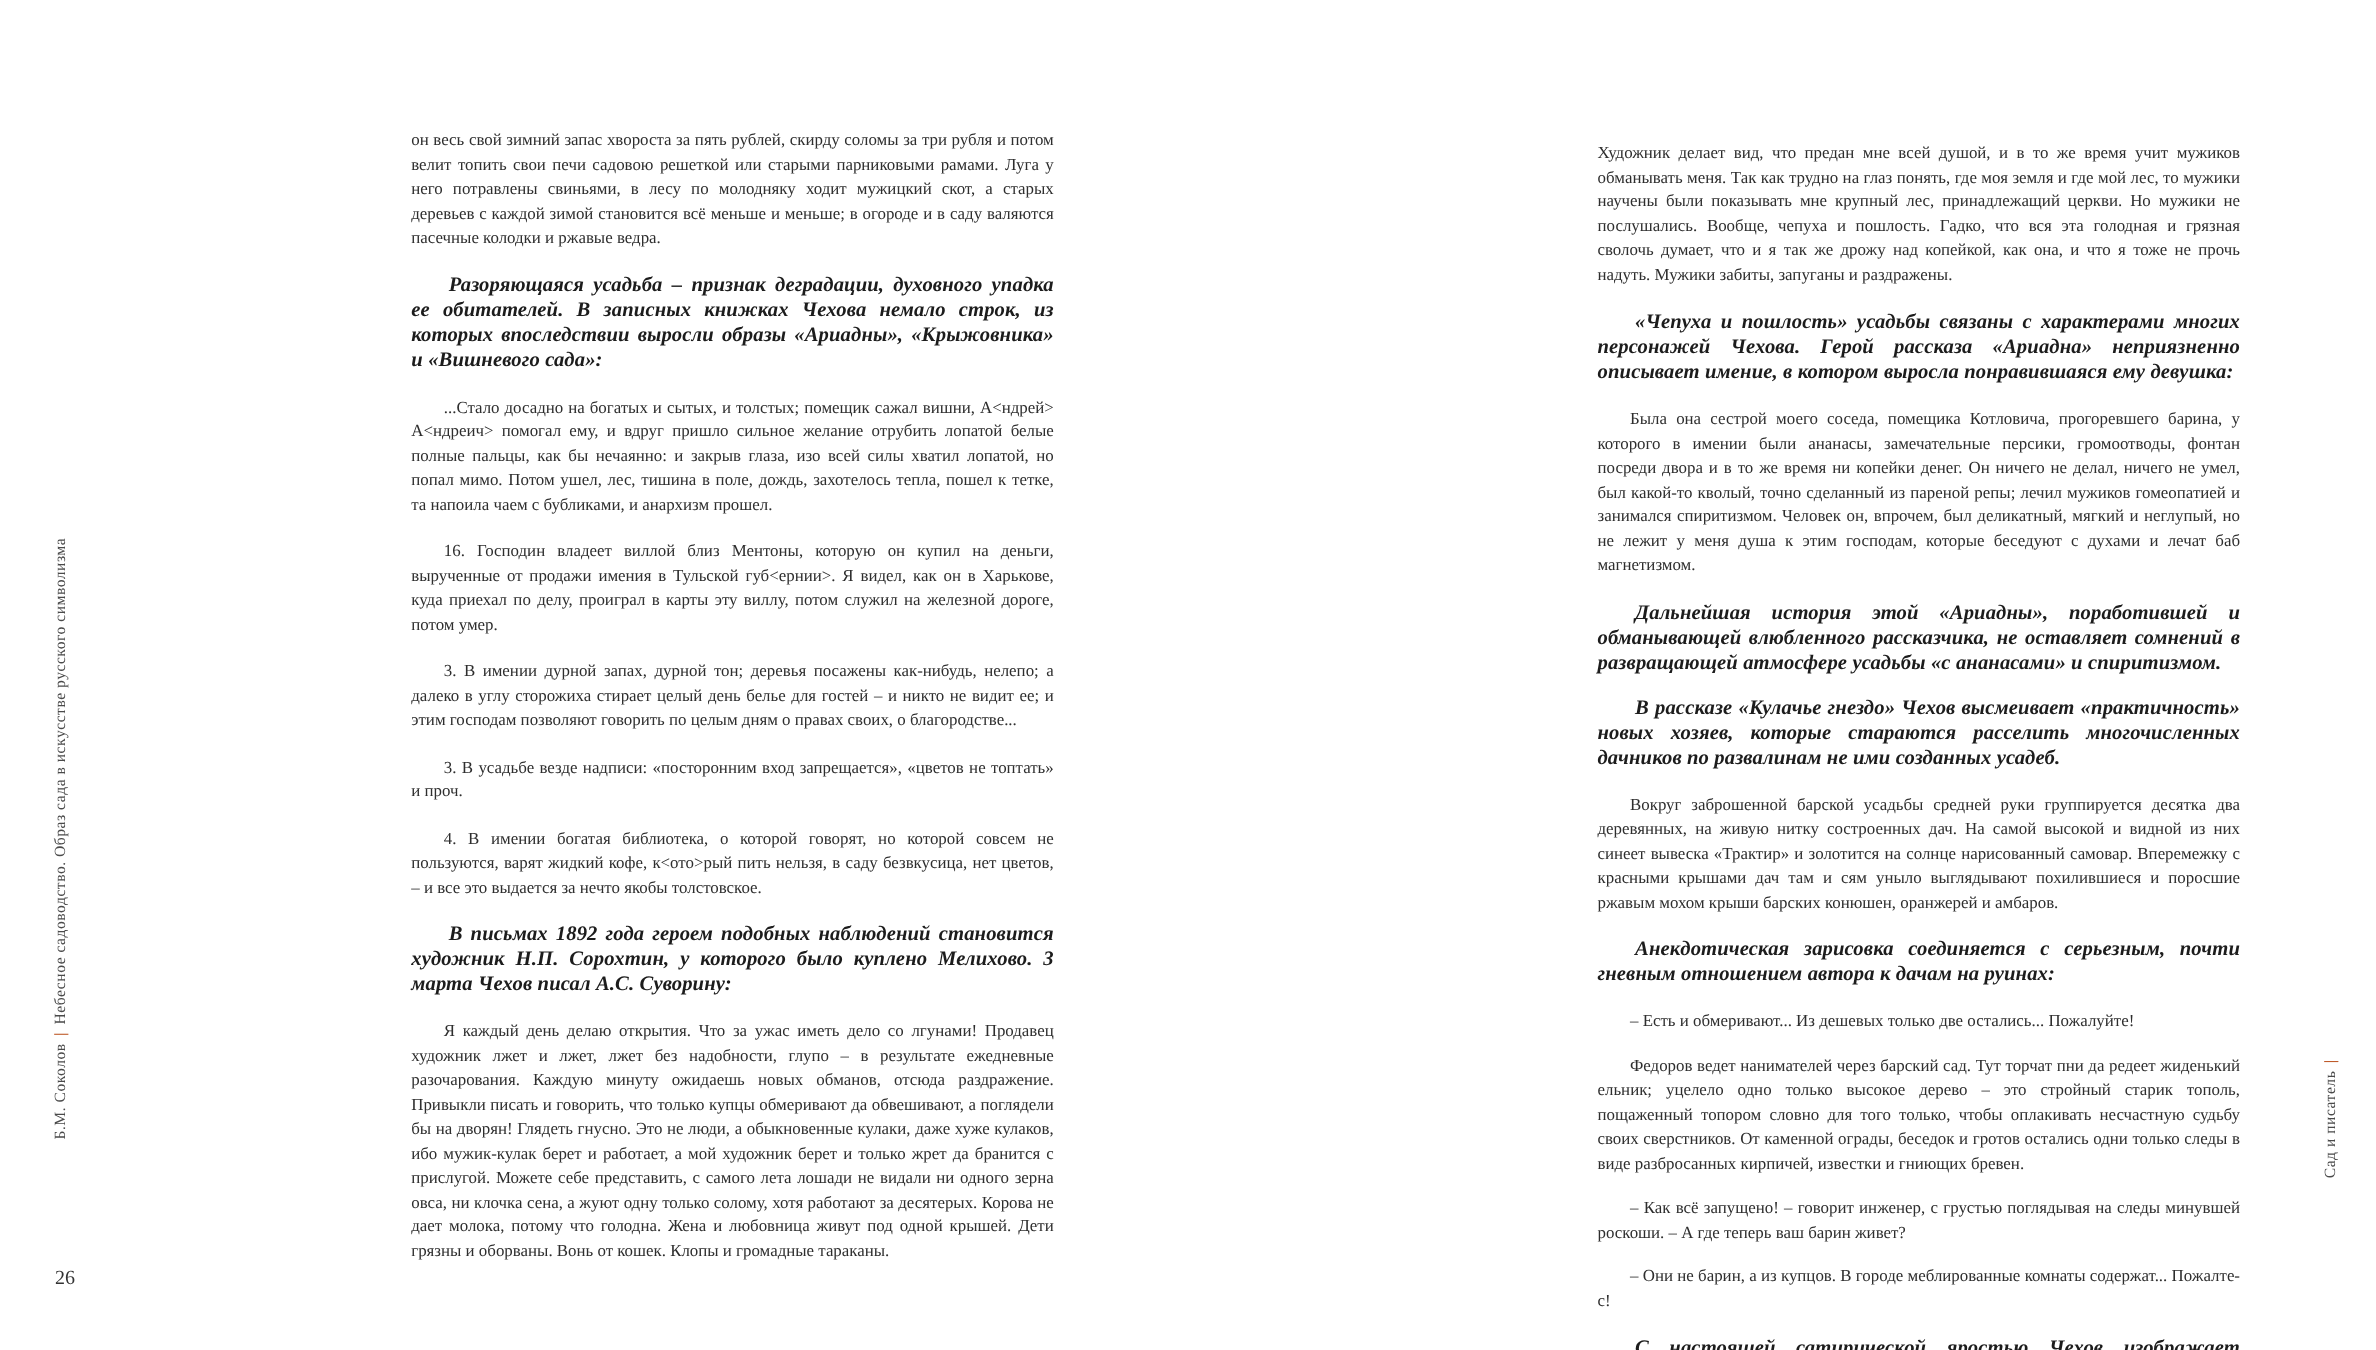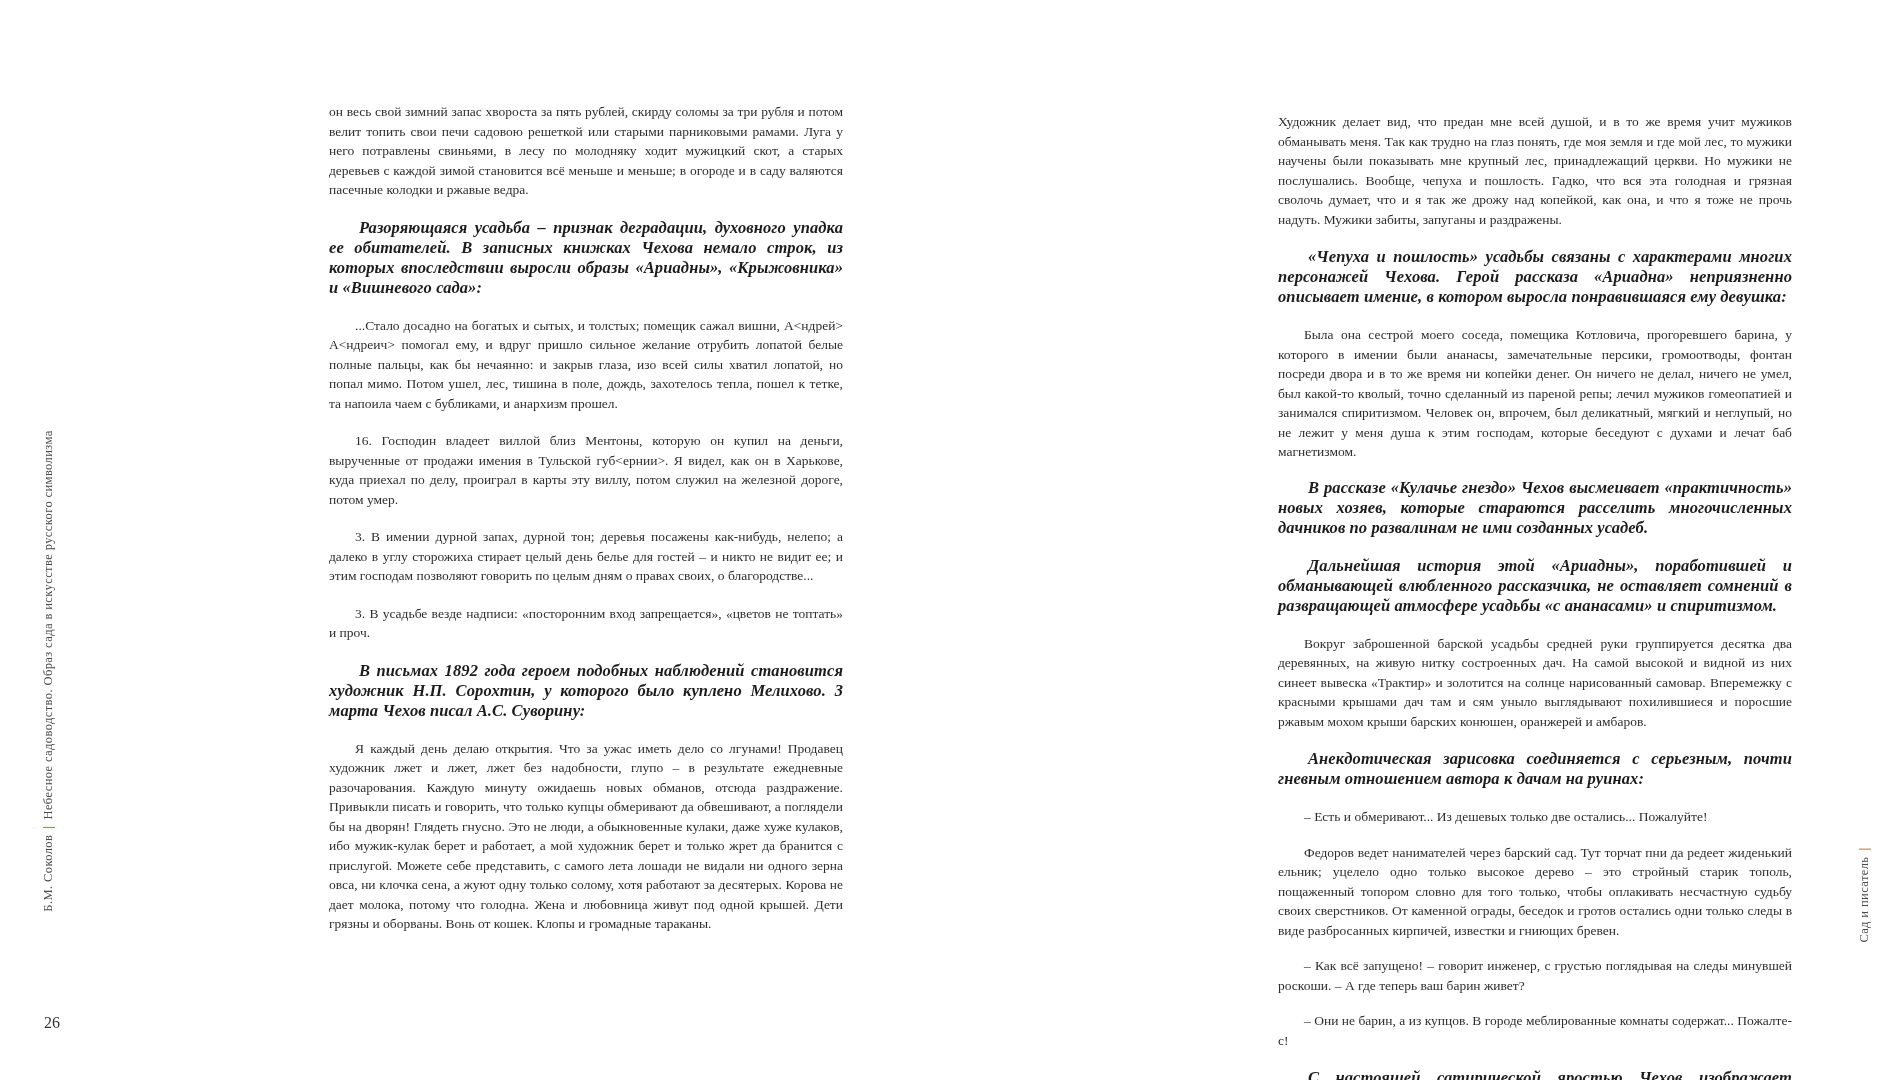--- a/index.html
+++ b/index.html
@@ -71,30 +71,31 @@
     <span>Б.М. Соколов</span><span class="sep">|</span><span>Небесное садоводство. Образ сада в искусстве русского символизма</span>
   </div>
 
   <div class="col col-left" id="left-col">
       <p class="quote">он весь свой зимний запас хвороста за пять рублей, скирду соломы за три рубля и потом велит топить свои печи садовою решеткой или старыми парниковыми рамами. Луга у него потравлены свиньями, в лесу по молодняку ходит мужицкий скот, а старых деревьев с каждой зимой становится всё меньше и меньше; в огороде и в саду валяются пасечные колодки и ржавые ведра.</p>
       <p class="body indent">Разоряющаяся усадьба – признак деградации, духовного упадка ее обитателей. В записных книжках Чехова немало строк, из которых впоследствии выросли образы «Ариадны», «Крыжовника» и «Вишневого сада»:</p>
       <p class="quote indent">...Стало досадно на богатых и сытых, и толстых; помещик сажал вишни, А&lt;ндрей&gt; А&lt;ндреич&gt; помогал ему, и вдруг пришло сильное желание отрубить лопатой белые полные пальцы, как бы нечаянно: и закрыв глаза, изо всей силы хватил лопатой, но попал мимо. Потом ушел, лес, тишина в поле, дождь, захотелось тепла, пошел к тетке, та напоила чаем с бубликами, и анархизм прошел.</p>
       <p class="quote indent">16. Господин владеет виллой близ Ментоны, которую он купил на деньги, вырученные от продажи имения в Тульской губ&lt;ернии&gt;. Я видел, как он в Харькове, куда приехал по делу, проиграл в карты эту виллу, потом служил на железной дороге, потом умер.</p>
       <p class="quote indent">3. В имении дурной запах, дурной тон; деревья посажены как-нибудь, нелепо; а далеко в углу сторожиха стирает целый день белье для гостей – и никто не видит ее; и этим господам позволяют говорить по целым дням о правах своих, о благородстве...</p>
       <p class="quote indent">3. В усадьбе везде надписи: «посторонним вход запрещается», «цветов не топтать» и проч.</p>
+      <p class="quote indent">4. В имении богатая библиотека, о которой говорят, но которой совсем не пользуются, варят жидкий кофе, к&lt;ото&gt;рый пить нельзя, в саду безвкусица, нет цветов, – и все это выдается за нечто якобы толстовское.</p>
       <p class="body indent">В письмах 1892 года героем подобных наблюдений становится художник Н.П. Сорохтин, у которого было куплено Мелихово. 3 марта Чехов писал А.С. Суворину:</p>
       <p class="quote indent">Я каждый день делаю открытия. Что за ужас иметь дело со лгунами! Продавец художник лжет и лжет, лжет без надобности, глупо – в результате ежедневные разочарования. Каждую минуту ожидаешь новых обманов, отсюда раздражение. Привыкли писать и говорить, что только купцы обмеривают да обвешивают, а поглядели бы на дворян! Глядеть гнусно. Это не люди, а обыкновенные кулаки, даже хуже кулаков, ибо мужик-кулак берет и работает, а мой художник берет и только жрет да бранится с прислугой. Можете себе представить, с самого лета лошади не видали ни одного зерна овса, ни клочка сена, а жуют одну только солому, хотя работают за десятерых. Корова не дает молока, потому что голодна. Жена и любовница живут под одной крышей. Дети грязны и оборваны. Вонь от кошек. Клопы и громадные тараканы.</p>
     </div>
 
   <div class="col col-right" id="right-col">
       <p class="quote">Художник делает вид, что предан мне всей душой, и в то же время учит мужиков обманывать меня. Так как трудно на глаз понять, где моя земля и где мой лес, то мужики научены были показывать мне крупный лес, принадлежащий церкви. Но мужики не послушались. Вообще, чепуха и пошлость. Гадко, что вся эта голодная и грязная сволочь думает, что и я так же дрожу над копейкой, как она, и что я тоже не прочь надуть. Мужики забиты, запуганы и раздражены.</p>
       <p class="body indent">«Чепуха и пошлость» усадьбы связаны с характерами многих персонажей Чехова. Герой рассказа «Ариадна» неприязненно описывает имение, в котором выросла понравившаяся ему девушка:</p>
       <p class="quote indent">Была она сестрой моего соседа, помещика Котловича, прогоревшего барина, у которого в имении были ананасы, замечательные персики, громоотводы, фонтан посреди двора и в то же время ни копейки денег. Он ничего не делал, ничего не умел, был какой-то кволый, точно сделанный из пареной репы; лечил мужиков гомеопатией и занимался спиритизмом. Человек он, впрочем, был деликатный, мягкий и неглупый, но не лежит у меня душа к этим господам, которые беседуют с духами и лечат баб магнетизмом.</p>
+      <p class="body indent">Дальнейшая история этой «Ариадны», поработившей и обманывающей влюбленного рассказчика, не оставляет сомнений в развращающей атмосфере усадьбы «с ананасами» и спиритизмом.</p>
       <p class="body indent tight">В рассказе «Кулачье гнездо» Чехов высмеивает «практичность» новых хозяев, которые стараются расселить многочисленных дачников по развалинам не ими созданных усадеб.</p>
-      <p class="body indent">Дальнейшая история этой «Ариадны», поработившей и обманывающей влюбленного рассказчика, не оставляет сомнений в развращающей атмосфере усадьбы «с ананасами» и спиритизмом.</p>
       <p class="quote indent">Вокруг заброшенной барской усадьбы средней руки группируется десятка два деревянных, на живую нитку состроенных дач. На самой высокой и видной из них синеет вывеска «Трактир» и золотится на солнце нарисованный самовар. Вперемежку с красными крышами дач там и сям уныло выглядывают похилившиеся и поросшие ржавым мохом крыши барских конюшен, оранжерей и амбаров.</p>
       <p class="body indent">Анекдотическая зарисовка соединяется с серьезным, почти гневным отношением автора к дачам на руинах:</p>
       <p class="quote indent">– Есть и обмеривают... Из дешевых только две остались... Пожалуйте!</p>
       <p class="quote indent tight">Федоров ведет нанимателей через барский сад. Тут торчат пни да редеет жиденький ельник; уцелело одно только высокое дерево – это стройный старик тополь, пощаженный топором словно для того только, чтобы оплакивать несчастную судьбу своих сверстников. От каменной ограды, беседок и гротов остались одни только следы в виде разбросанных кирпичей, известки и гниющих бревен.</p>
       <p class="quote indent tight">– Как всё запущено! – говорит инженер, с грустью поглядывая на следы минувшей роскоши. – А где теперь ваш барин живет?</p>
       <p class="quote indent tight">– Они не барин, а из купцов. В городе меблированные комнаты содержат... Пожалте-с!</p>
       <p class="body indent">С настоящей сатирической яростью Чехов изображает «графские развалины» в повести «Драма на охоте». Сгущение мрачных красок придает опи-</p>
     </div>
 
   <div class="vert-caption vert-caption-right">

